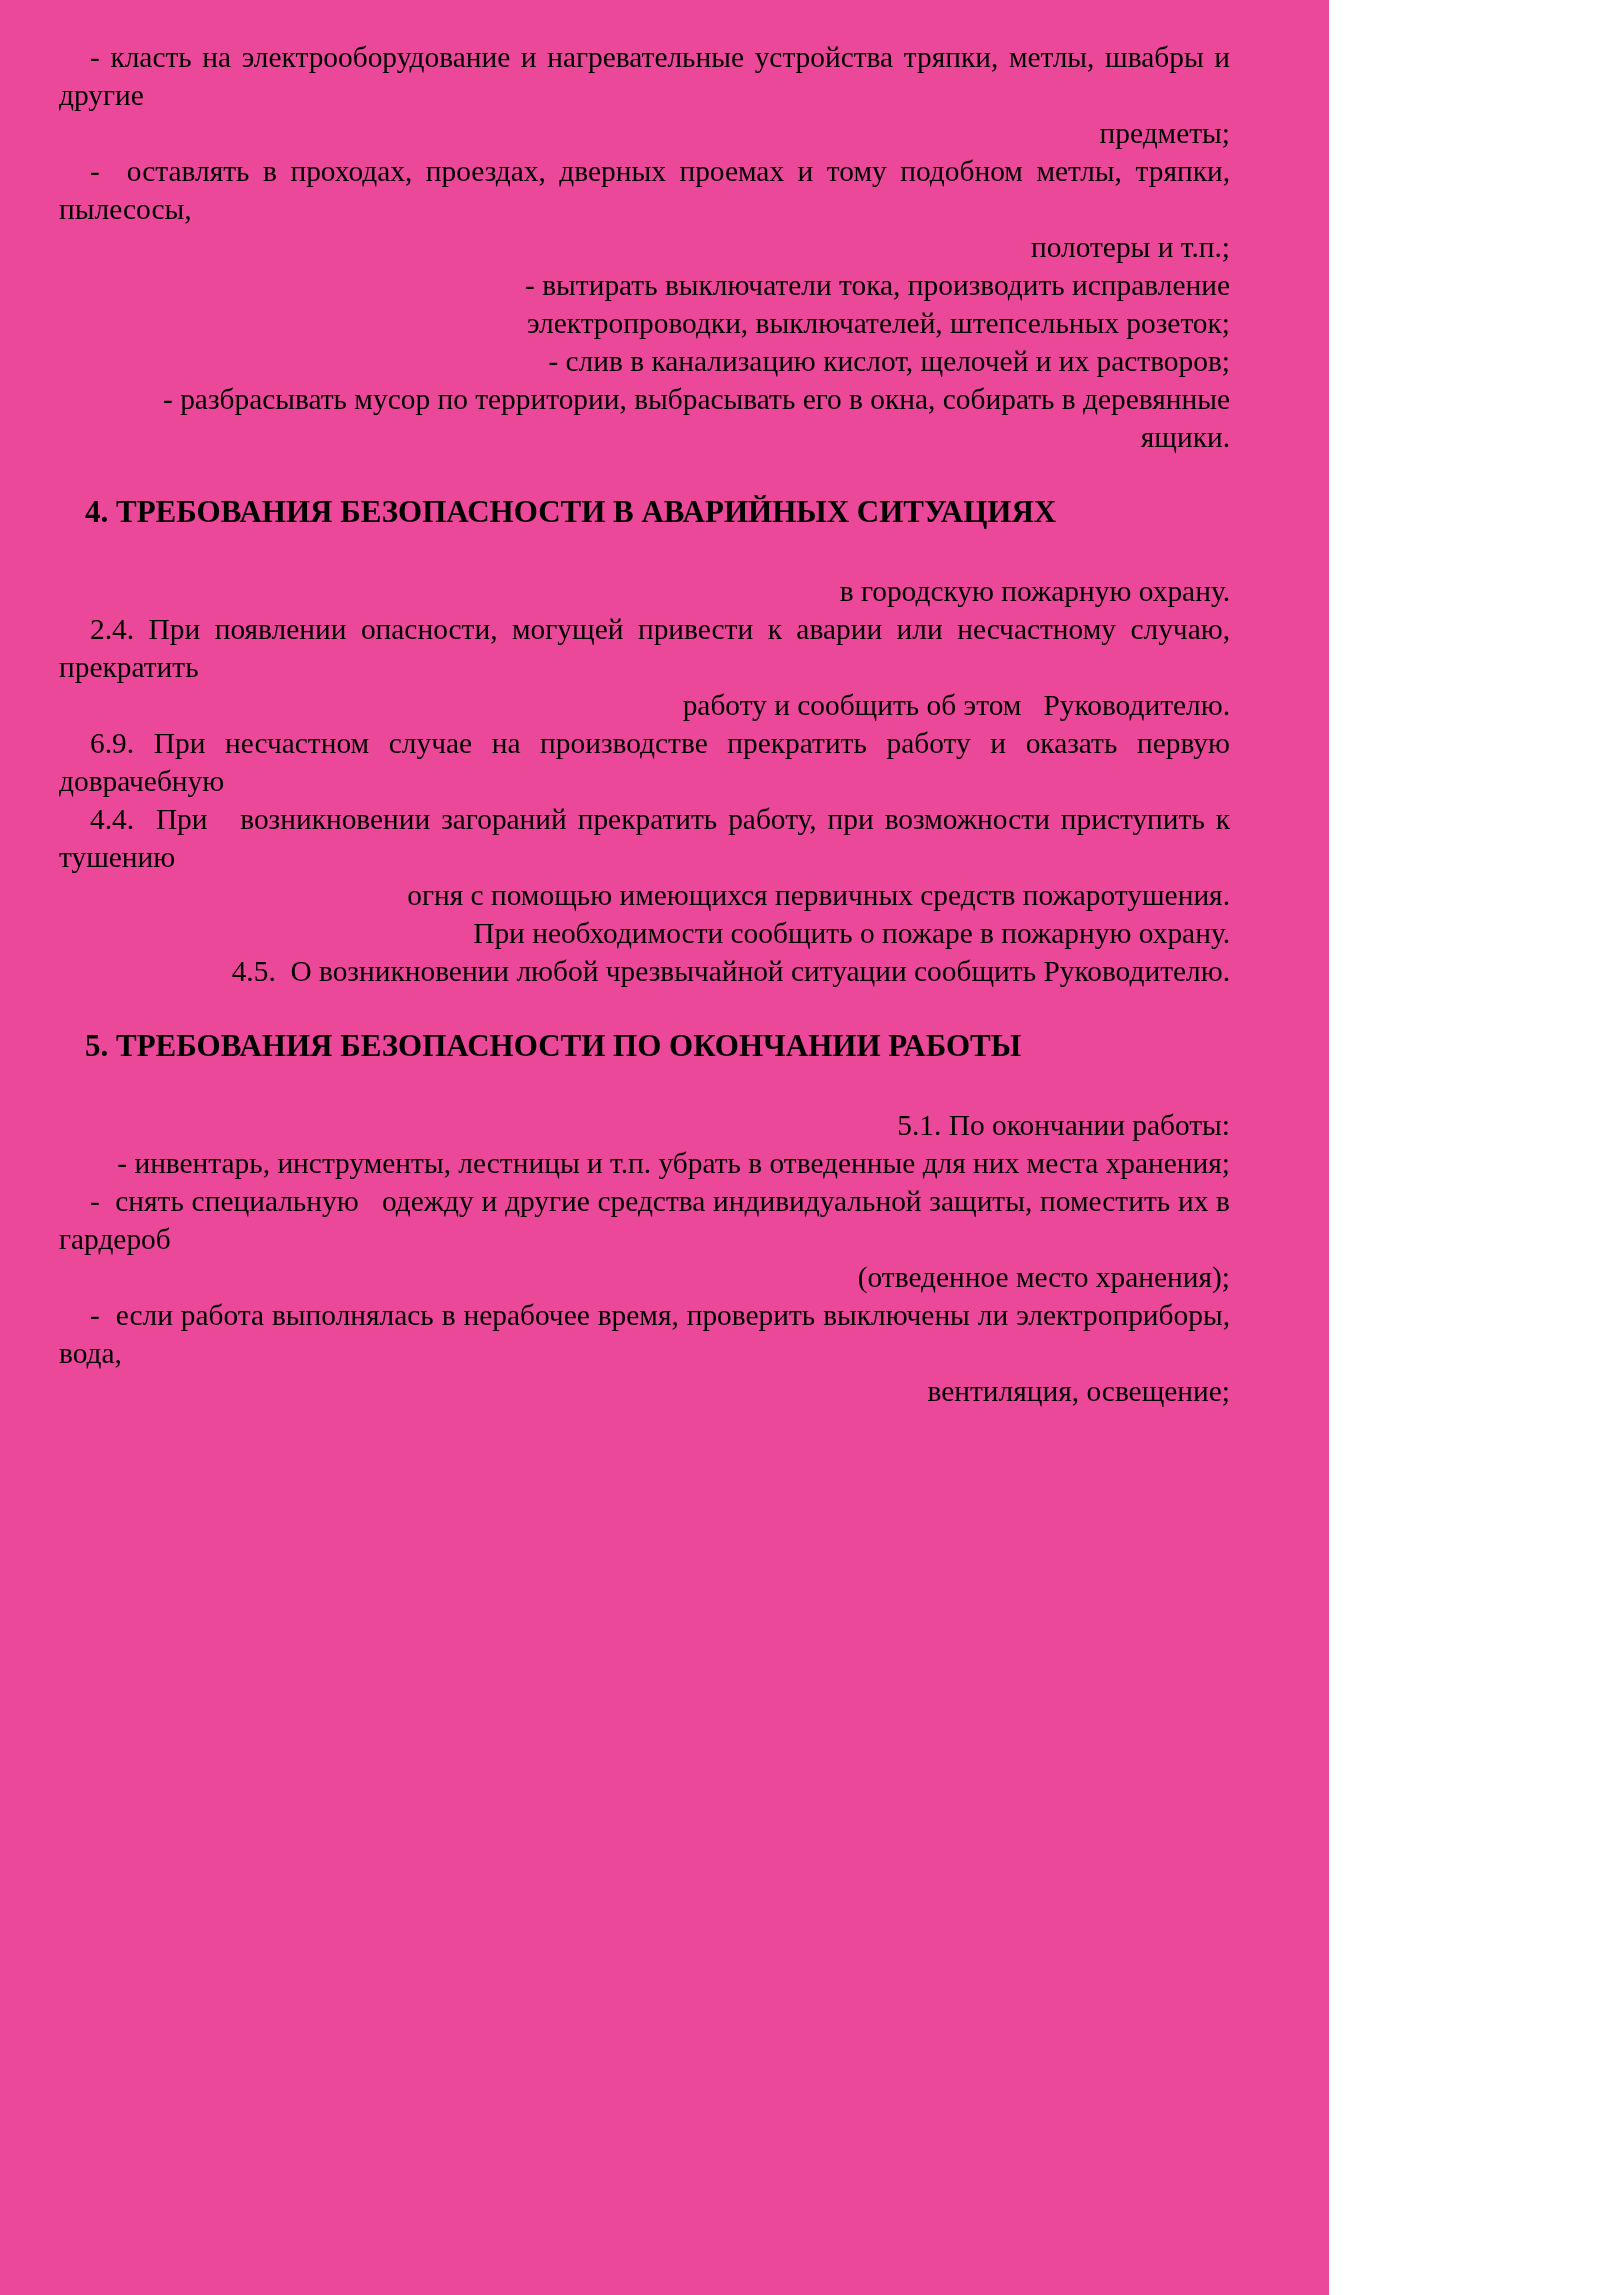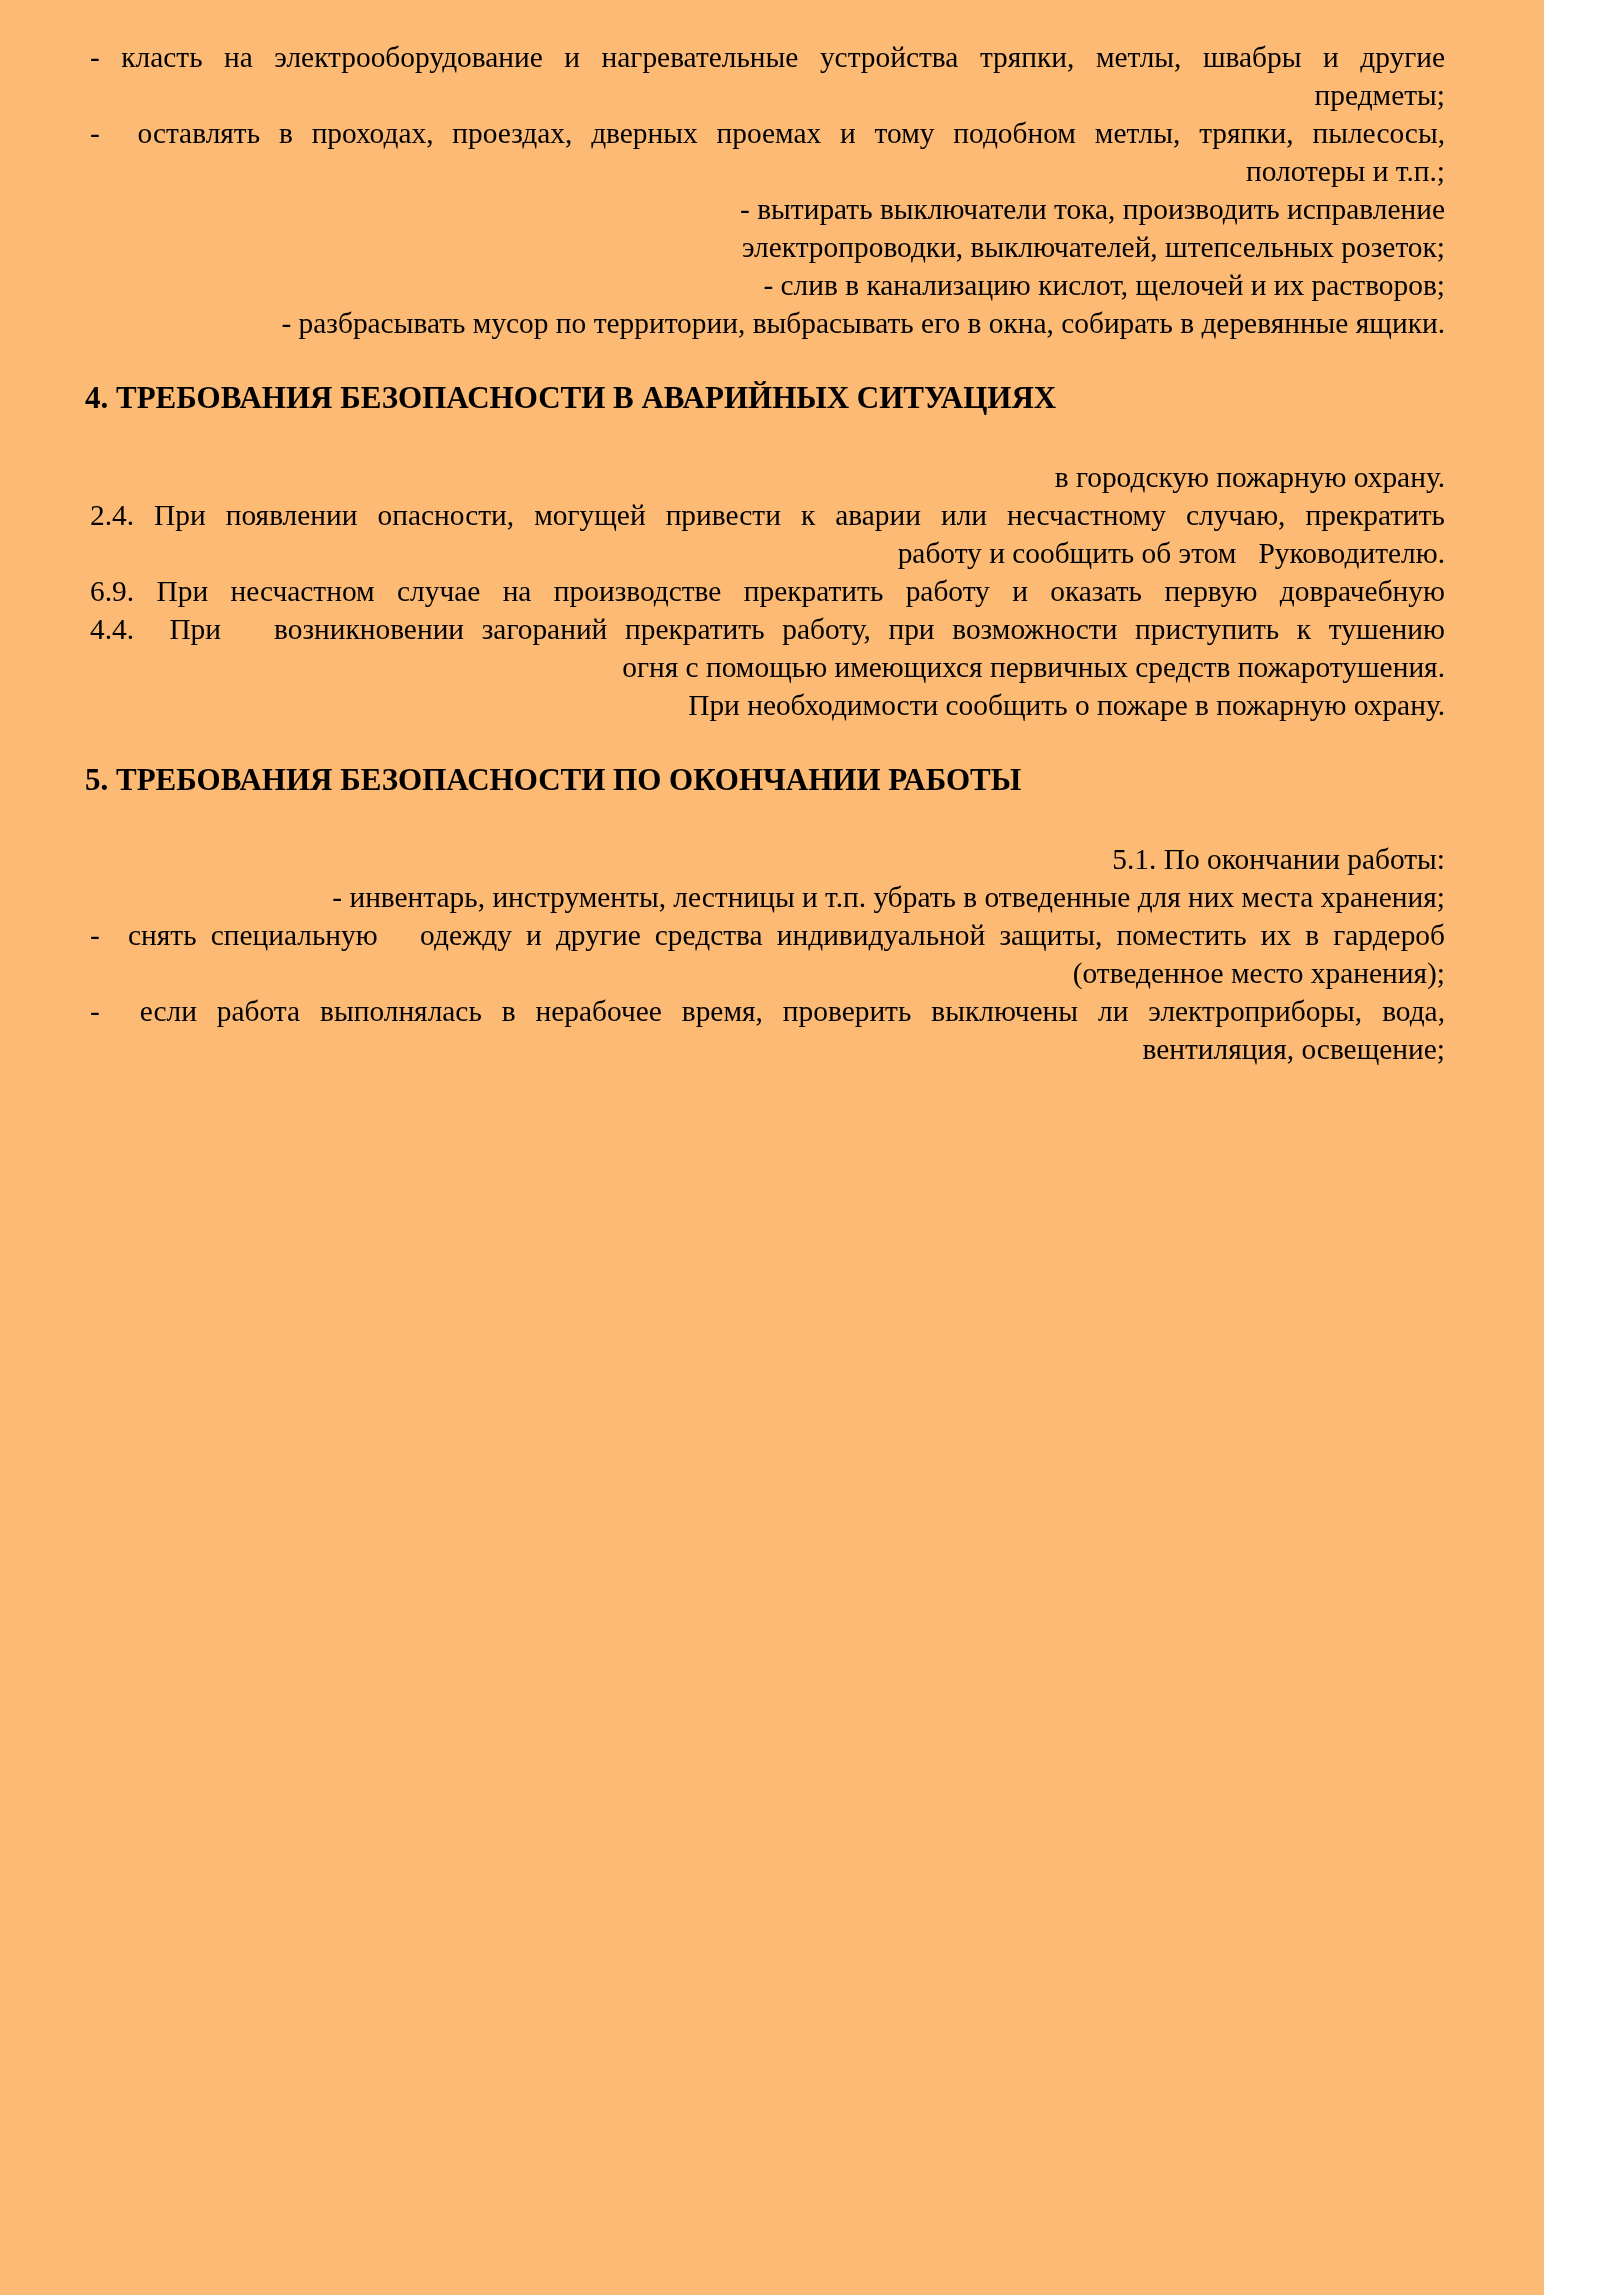--- a/index.html
+++ b/index.html
@@ -4,23 +4,23 @@
 <title>Document</title>
 <style>
   html, body {
     margin: 0;
     padding: 0;
     background: #ffffff;
   }
   .page {
     position: relative;
     box-sizing: border-box;
-    width: 1544px;
+    width: 1329px;
     height: 2295px;
-    background: #fdba74;
+    background: #ec4899;
     color: #000000;
     padding: 38px 99px 0 59px;
     font-family: "Liberation Serif", "DejaVu Serif", serif;
     overflow: hidden;
   }
   .line {
     margin: 0;
     font-size: 29.4px;
     line-height: 38px;
     text-align: right;
@@ -62,20 +62,21 @@
 
   <h2 class="heading">4. ТРЕБОВАНИЯ БЕЗОПАСНОСТИ В АВАРИЙНЫХ СИТУАЦИЯХ</h2>
 
   <p class="line">в городскую пожарную охрану.</p>
   <p class="line full ind">2.4. При появлении опасности, могущей привести к аварии или несчастному случаю, прекратить</p>
   <p class="line">работу и сообщить об этом &nbsp;&nbsp;Руководителю.</p>
   <p class="line full ind">6.9. При несчастном случае на производстве прекратить работу и оказать первую доврачебную</p>
   <p class="line full ind">4.4.&nbsp; При &nbsp;&nbsp;возникновении загораний прекратить работу, при возможности приступить к тушению</p>
   <p class="line">огня с помощью имеющихся первичных средств пожаротушения.</p>
   <p class="line">При необходимости сообщить о пожаре в пожарную охрану.</p>
+  <p class="line ind">4.5.&nbsp; О возникновении любой чрезвычайной ситуации сообщить Руководителю.</p>
 
   <h2 class="heading">5. ТРЕБОВАНИЯ БЕЗОПАСНОСТИ ПО ОКОНЧАНИИ РАБОТЫ</h2>
 
   <p class="line ind">5.1. По окончании работы:</p>
   <p class="line ind">- инвентарь, инструменты, лестницы и т.п. убрать в отведенные для них места хранения;</p>
   <p class="line full ind">-&nbsp; снять специальную &nbsp;&nbsp;одежду и другие средства индивидуальной защиты, поместить их в гардероб</p>
   <p class="line">(отведенное место хранения);</p>
   <p class="line full ind">-&nbsp; если работа выполнялась в нерабочее время, проверить выключены ли электроприборы, вода,</p>
   <p class="line">вентиляция, освещение;</p>
 

